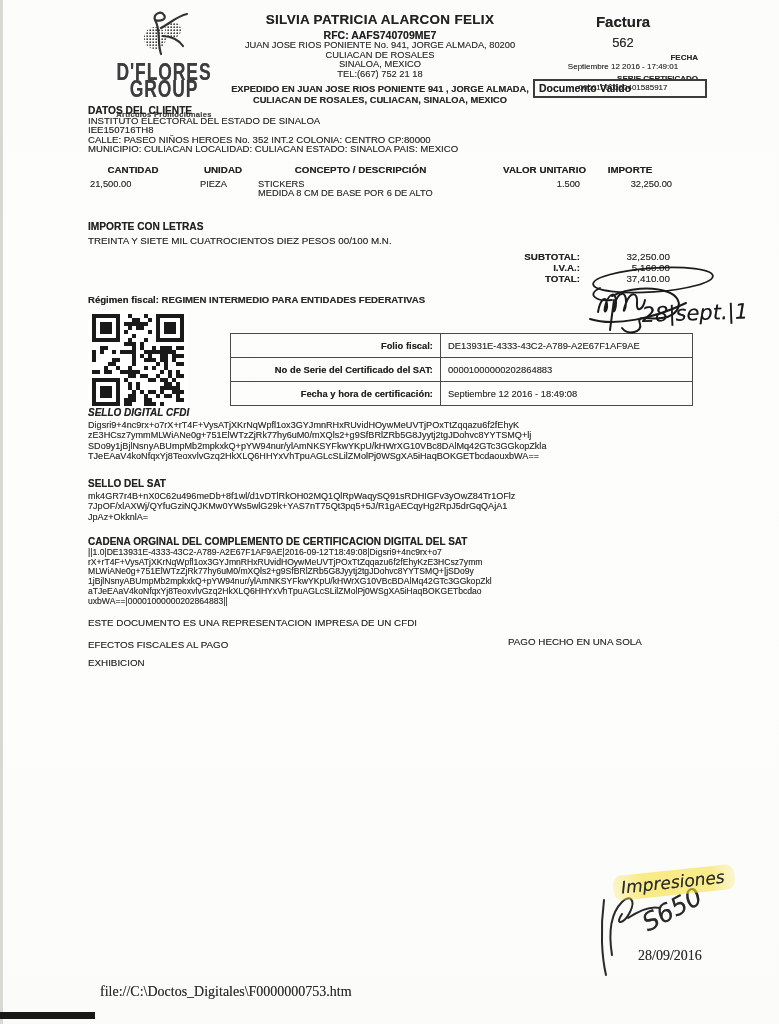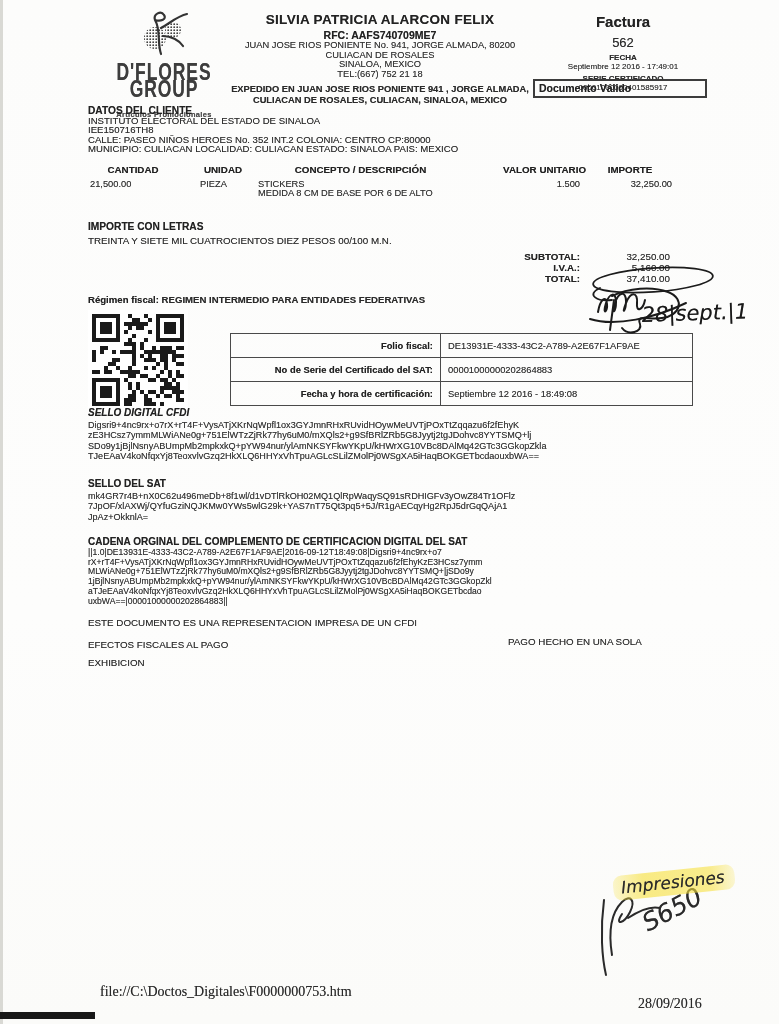--- a/index.html
+++ b/index.html
@@ -18,21 +18,21 @@
              transform:scale(.92,1.22);transform-origin:center;line-height:17px;}
   .logo-tag{font-size:7.5px;font-weight:bold;color:#4a4a4a;margin-top:12px;letter-spacing:.3px;}
   .co{left:222px;top:12px;width:316px;}
   .co-name{font-size:13.5px;font-weight:bold;color:#222;letter-spacing:.3px;}
   .co-rfc{font-size:10.5px;font-weight:bold;color:#222;margin-top:2px;}
   .co-line{font-size:9.3px;line-height:9.6px;color:#333;}
   .issued{left:222px;top:84px;width:316px;font-size:9.3px;font-weight:bold;color:#2a2a2a;line-height:10.5px;}
   .fact{left:548px;top:13px;width:150px;}
   .fact-title{font-size:15px;font-weight:bold;color:#222;}
   .fact-num{font-size:13px;color:#2c2c2c;margin-top:5px;}
-  .fact-sm-b{font-size:8px;font-weight:bold;color:#2c2c2c;margin-top:3px;}
+  .fact-sm-b{font-size:8px;font-weight:bold;color:#2c2c2c;margin-top:3px;text-align:right;}
   .fact-sm{font-size:8px;color:#333;}
   .valid-box{left:533px;top:79px;width:162px;height:13px;border:2px solid #3c3c3c;
              font-size:10.5px;font-weight:bold;color:#222;padding:1px 4px;}
   
   .cl{left:88px;width:480px;font-size:9.6px;line-height:9.6px;color:#2e2e2e;}
   
   .th{font-size:9.8px;font-weight:bold;color:#222;}
   .td{font-size:9.3px;color:#333;}
   
   .t10{font-size:9.8px;color:#2e2e2e;}
@@ -366,15 +366,15 @@
       <path d="M612 955 C608 930 612 912 622 902 C630 894 636 900 630 912 C624 924 614 926 622 914"></path>
       <path d="M604 900 C600 930 602 958 606 975"></path>
       <path d="M628 918 C640 910 652 906 660 908"></path>
     </g>
     <text x="648" y="932" font-size="25" font-style="italic" fill="#2a2a2a" transform="rotate(-28 648 932)">S650</text>
   </svg>
 
   <div class="abs hand impresiones">Impresiones</div>
 
   <div class="abs pfoot" style="left:100px;top:984px;">file://C:\Doctos_Digitales\F0000000753.htm</div>
-  <div class="abs pfoot" style="left:638px;top:948px;margin-top:48px;">28/09/2016</div>
+  <div class="abs pfoot" style="left:638px;top:948px;">28/09/2016</div>
 
 </div>
 
 </body></html>

